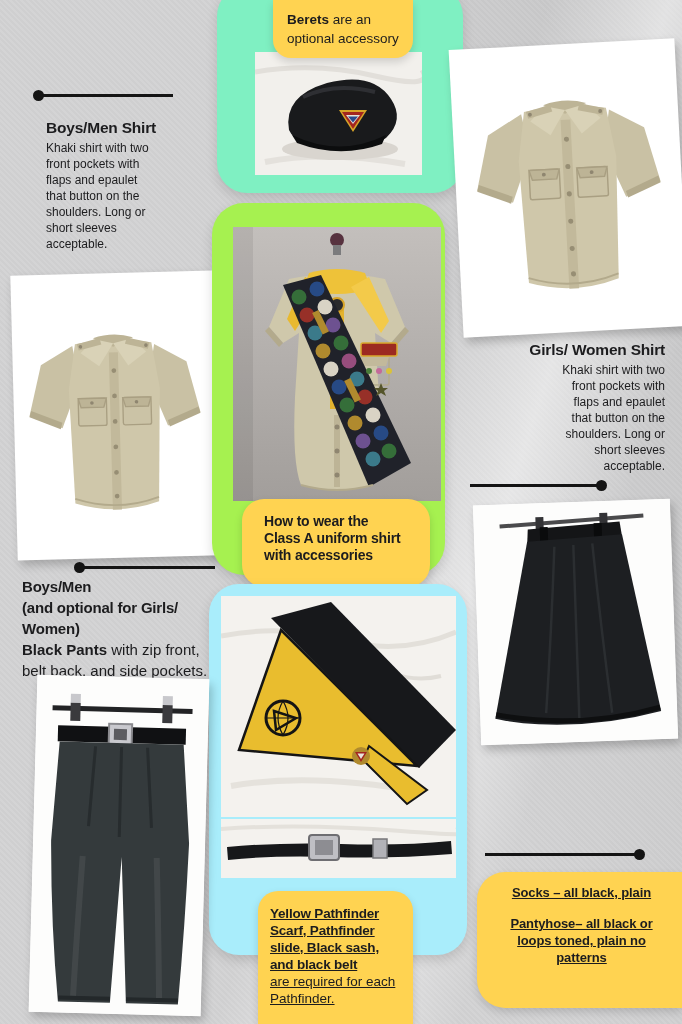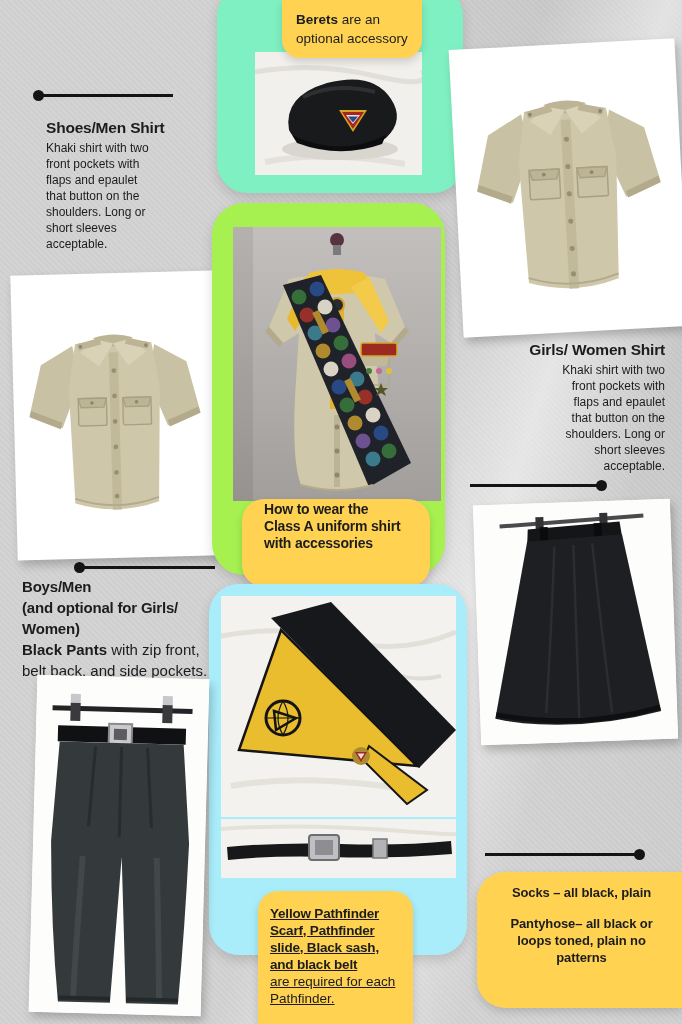--- a/index.html
+++ b/index.html
@@ -8,30 +8,30 @@
   .texture{position:absolute;inset:0;pointer-events:none;
     background:
       linear-gradient(108deg, rgba(255,255,255,0) 54%, rgba(255,255,255,.5) 66%, rgba(255,255,255,0) 78%),
       linear-gradient(250deg, rgba(0,0,0,.06), rgba(0,0,0,0) 45%),
       repeating-linear-gradient(45deg, rgba(0,0,0,.02) 0 2px, rgba(255,255,255,.025) 2px 4px);}
   .panel{position:absolute;box-shadow:0 5px 12px rgba(0,0,0,.14);}
   .mint{left:217px;top:-14px;width:246px;height:207px;border-radius:30px;background:var(--mint,#7ff0c2);}
   .green{left:212px;top:203px;width:233px;height:372px;border-radius:32px;background:var(--lime,#a6f150);}
   .sky{left:209px;top:584px;width:258px;height:371px;border-radius:30px;background:var(--sky,#a9edfb);}
   .ybox{position:absolute;background:var(--yellow,#ffd351);box-shadow:0 4px 9px rgba(0,0,0,.15);}
-  .berets-note{left:282px;top:0;width:140px;height:58px;border-radius:0 0 18px 18px;
+  .berets-note{left:273px;top:0;width:140px;height:58px;border-radius:0 0 18px 18px;
     padding:10px 6px 0 14px;font-size:13.5px;line-height:19px;box-sizing:border-box;white-space:pre-line;}
   .howto-note{left:242px;top:499px;width:188px;height:88px;border-radius:22px;box-sizing:border-box;
-    padding:2px 4px 0 22px;font-size:14px;font-weight:bold;line-height:17px;letter-spacing:-.2px;white-space:pre-line;}
+    padding:14px 4px 0 22px;font-size:14px;font-weight:bold;line-height:17px;letter-spacing:-.2px;white-space:pre-line;}
   .scarf-note{left:258px;top:891px;width:155px;height:133px;border-radius:20px 20px 0 0;box-sizing:border-box;
     padding:14px 8px 0 12px;font-size:13.5px;line-height:17px;white-space:pre-line;text-decoration:underline;}
   .scarf-note b{letter-spacing:-.2px;}
   .socks-note{left:477px;top:872px;width:205px;height:136px;border-radius:28px 0 0 28px;box-sizing:border-box;
     padding:12px 6px 0 10px;text-align:center;font-weight:bold;font-size:13px;line-height:17px;letter-spacing:-.1px;}
-  .socks-note p{margin:0 0 14px 0;white-space:pre-line;}
+  .socks-note p{margin:0 0 14px 0;white-space:pre-line;text-decoration:underline;}
   .card{position:absolute;background:#fff;box-shadow:3px 5px 10px rgba(0,0,0,.22);
     display:flex;align-items:center;justify-content:center;}
   .photo{position:absolute;overflow:hidden;}
   .photo svg,.card svg{display:block;}
   .divider{position:absolute;height:3px;background:#141414;}
   .divider::before{content:'';position:absolute;width:11px;height:11px;border-radius:50%;background:#141414;top:-4px;}
   .dot-left::before{left:-4px;}
   .dot-right::before{right:-4px;}
   .tb{position:absolute;}
   .tb .h{font-weight:bold;font-size:15.5px;line-height:19px;margin-bottom:3px;letter-spacing:-.2px;}
@@ -135,21 +135,21 @@
         <path d="M109 110 h31 l-3 10 h-25 Z" fill="#bdb496"></path>
       </g>
       <circle cx="75" cy="115" r="2" fill="#8f8670"></circle>
         <circle cx="124" cy="115" r="2" fill="#8f8670"></circle>
       <path d="M54 220 Q100 236 146 220" stroke="#b3aa8c" stroke-width="2" fill="none"></path>
     </svg>
   </div>
 
   <div class="divider dot-left" style="left:37px;top:94px;width:136px"></div>
   <div class="tb" style="left:46px;top:118px;width:178px">
-    <div class="h">Shoes/Men  Shirt</div>
+    <div class="h">Boys/Men  Shirt</div>
     <div class="b">Khaki shirt with two
 front pockets with
 flaps and epaulet
 that button on the
 shoulders. Long or
 short sleeves
 acceptable.</div>
   </div>
 
   <div class="panel green"></div>

